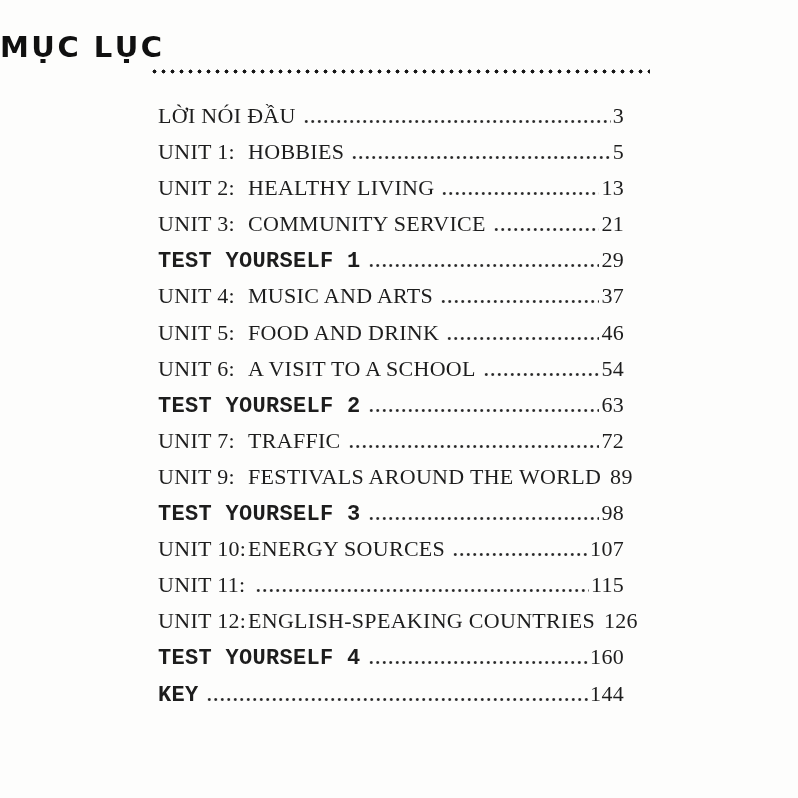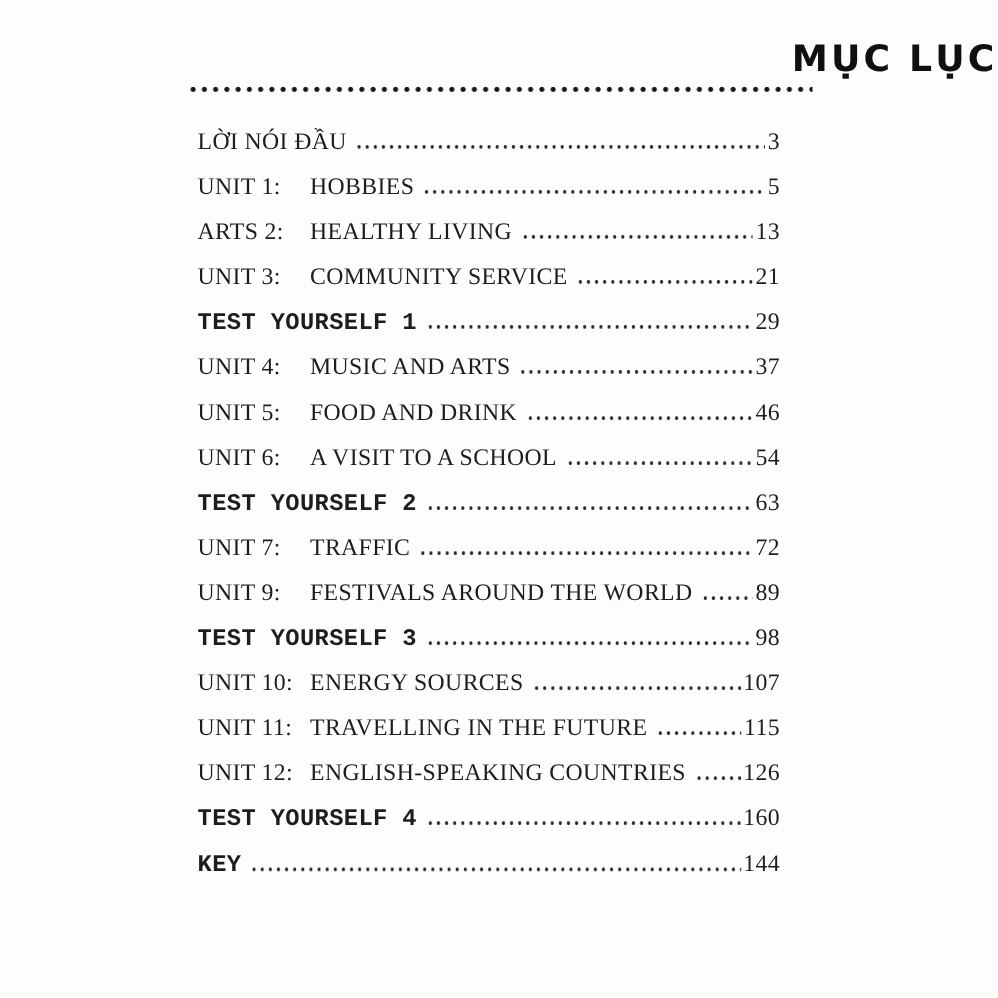--- a/index.html
+++ b/index.html
@@ -14,21 +14,21 @@
     overflow: hidden;
     font-family: "Liberation Serif", serif;
   }
   
   .title {
     position: absolute;
     top: 30px;
     left: 0;
     width: 100%;
     margin: 0;
-    text-align: right;
+    text-align: left;
     font-family: "DejaVu Sans", sans-serif;
     font-weight: bold;
     font-size: 29px;
     letter-spacing: 2.5px;
     color: #101010;
   }
   
   .dotted-rule {
     position: absolute;
     left: 150px;
@@ -44,21 +44,21 @@
   .toc {
     position: absolute;
     left: 158px;
     top: 103px;
     width: 466px;
   }
   .row {
     display: flex;
     align-items: baseline;
     height: 36.1px;
-    font-size: 19px;
+    font-size: 22px;
     color: #1d1d1d;
     letter-spacing: 0.3px;
     white-space: nowrap;
   }
   .row .label { flex: 0 0 auto; }
   .row.unit .label {
     min-width: 90px;
     font-weight: normal;
   }
   .row.section .label { font-weight: bold; font-family: Liberation Mono, monospace; }
@@ -96,21 +96,21 @@
   </div>
 
   <div class="row unit">
     <span class="label">UNIT 1:</span>
     <span class="etitle">HOBBIES</span>
     <span class="leader"></span>
     <span class="pagenum">5</span>
   </div>
 
   <div class="row unit">
-    <span class="label">ARTS 2:</span>
+    <span class="label">UNIT 2:</span>
     <span class="etitle">HEALTHY LIVING</span>
     <span class="leader"></span>
     <span class="pagenum">13</span>
   </div>
 
   <div class="row unit">
     <span class="label">UNIT 3:</span>
     <span class="etitle">COMMUNITY SERVICE</span>
     <span class="leader"></span>
     <span class="pagenum">21</span>
@@ -175,21 +175,20 @@
 
   <div class="row unit">
     <span class="label">UNIT 10:</span>
     <span class="etitle">ENERGY SOURCES</span>
     <span class="leader"></span>
     <span class="pagenum">107</span>
   </div>
 
   <div class="row unit">
     <span class="label">UNIT 11:</span>
-    <span class="etitle">TRAVELLING IN THE FUTURE</span>
     <span class="leader"></span>
     <span class="pagenum">115</span>
   </div>
 
   <div class="row unit">
     <span class="label">UNIT 12:</span>
     <span class="etitle">ENGLISH-SPEAKING COUNTRIES</span>
     <span class="leader"></span>
     <span class="pagenum">126</span>
   </div>

